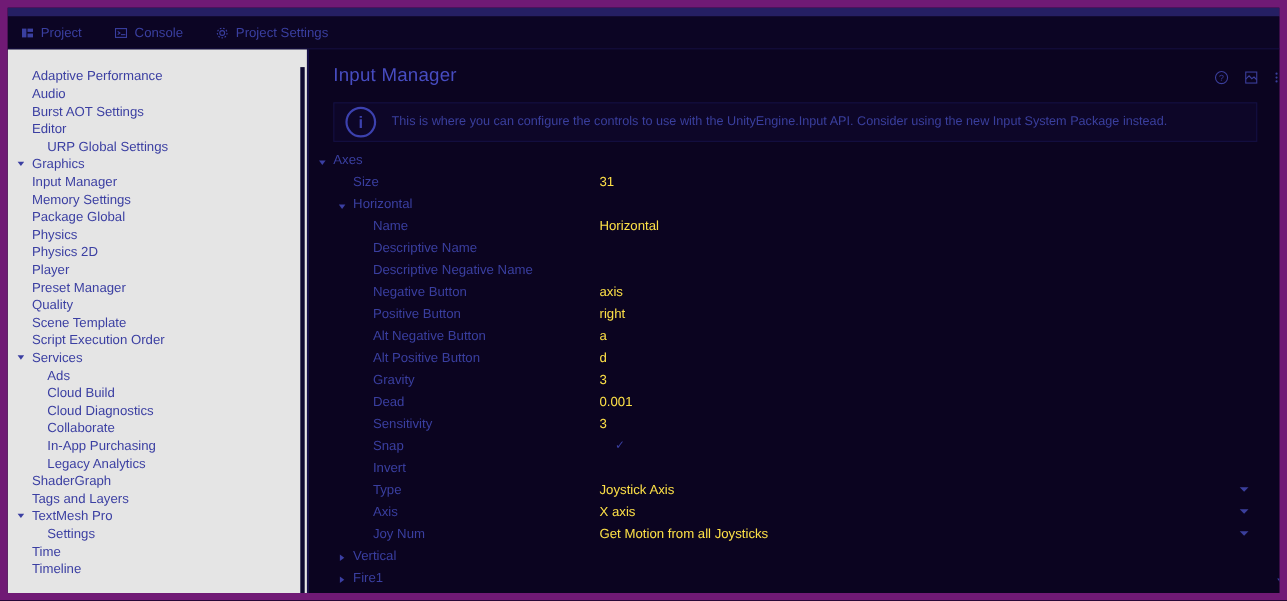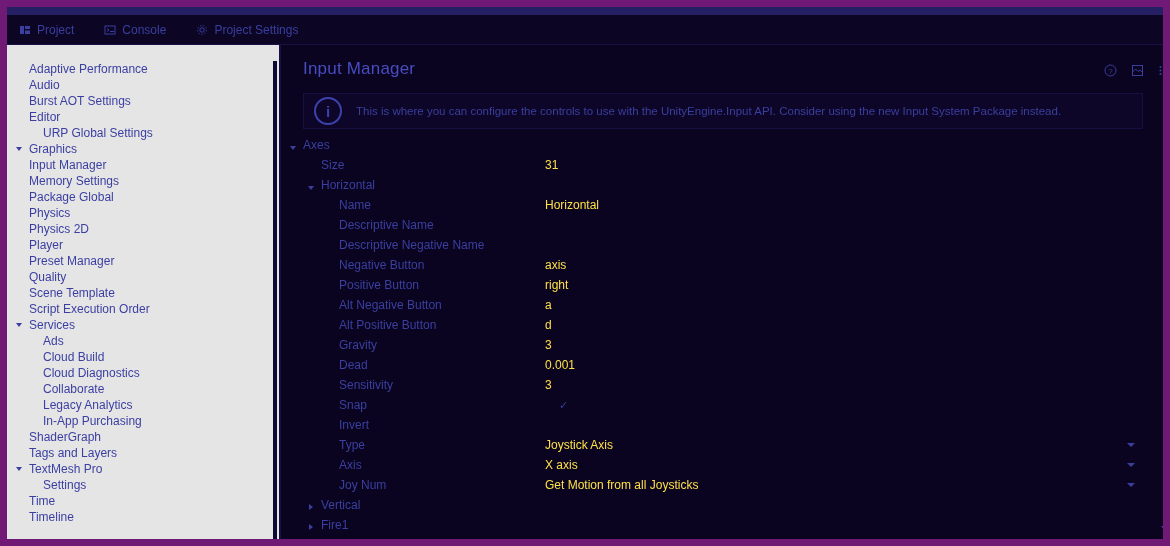--- a/index.html
+++ b/index.html
@@ -327,22 +327,22 @@
           <div class="side-item"><span>Player</span></div>
           <div class="side-item"><span>Preset Manager</span></div>
           <div class="side-item"><span>Quality</span></div>
           <div class="side-item"><span>Scene Template</span></div>
           <div class="side-item"><span>Script Execution Order</span></div>
           <div class="side-item"><span class="tri open"></span><span>Services</span></div>
           <div class="side-item lvl2"><span>Ads</span></div>
           <div class="side-item lvl2"><span>Cloud Build</span></div>
           <div class="side-item lvl2"><span>Cloud Diagnostics</span></div>
           <div class="side-item lvl2"><span>Collaborate</span></div>
+          <div class="side-item lvl2"><span>In-App Purchasing</span></div>
           <div class="side-item lvl2"><span>Legacy Analytics</span></div>
-          <div class="side-item lvl2"><span>In-App Purchasing</span></div>
           <div class="side-item"><span>ShaderGraph</span></div>
           <div class="side-item"><span>Tags and Layers</span></div>
           <div class="side-item"><span class="tri open"></span><span>TextMesh Pro</span></div>
           <div class="side-item lvl2"><span>Settings</span></div>
           <div class="side-item"><span>Time</span></div>
           <div class="side-item"><span>Timeline</span></div>
         </div>
       <div class="side-scroll"></div>
 
     </div>

